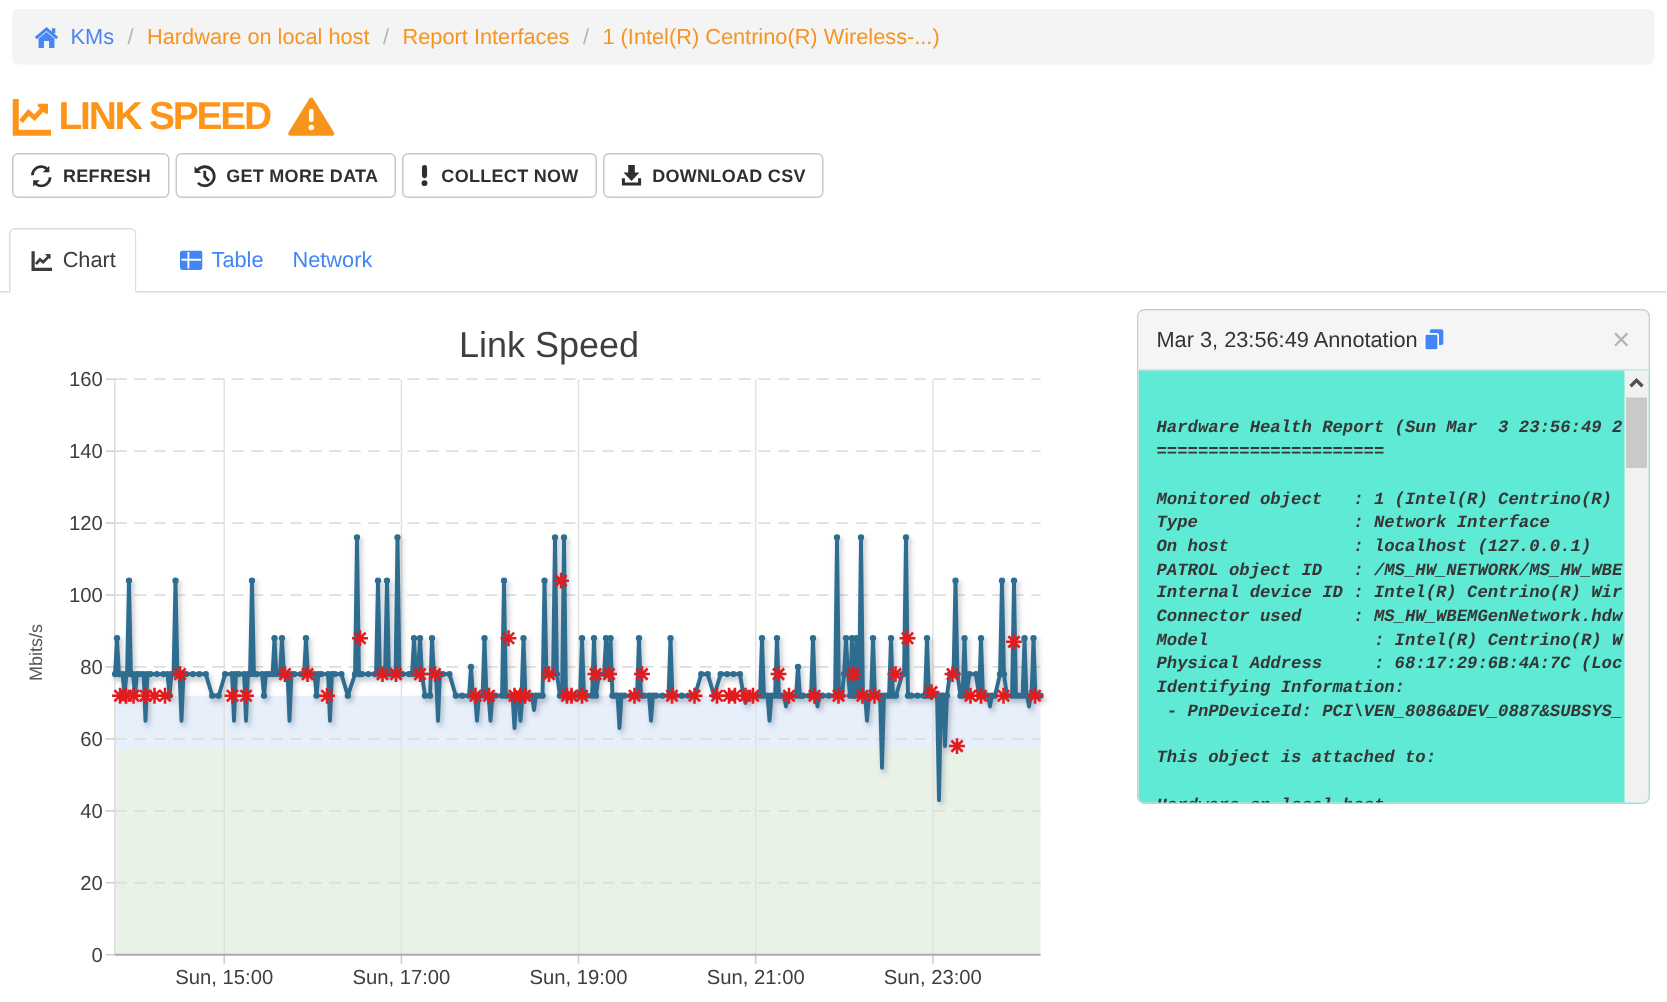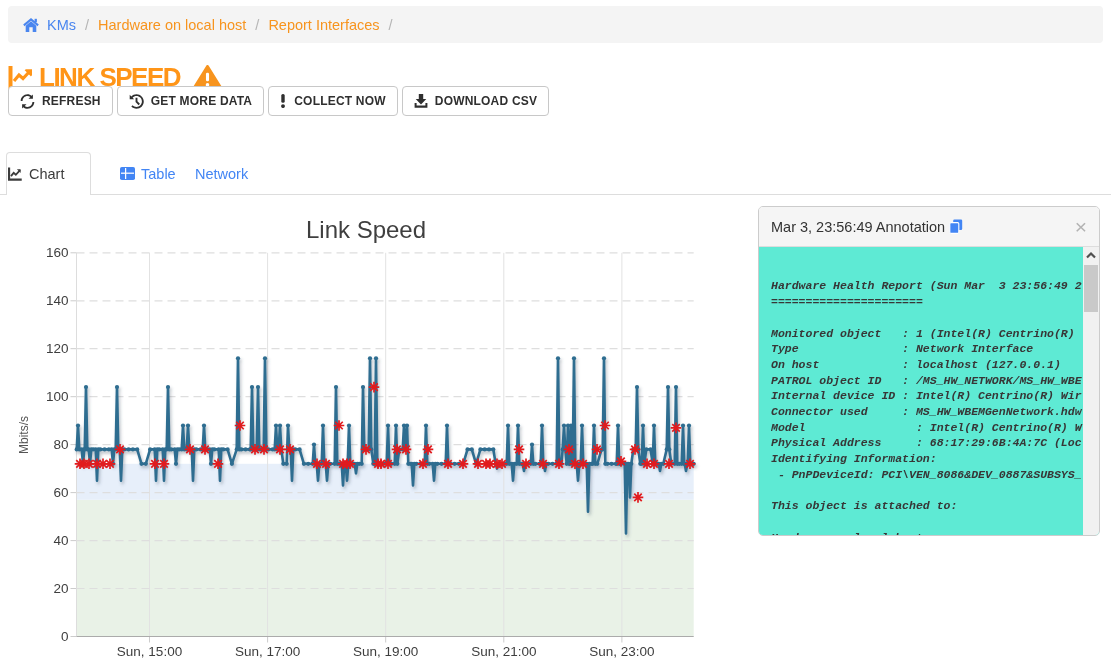--- a/index.html
+++ b/index.html
@@ -2,25 +2,25 @@
 <html><head><meta charset="utf-8"><style>
 * { margin:0; padding:0; box-sizing:border-box; }
 body { width:1111px; height:668px; font-family:"Liberation Sans",sans-serif; background:#fff; overflow:hidden; position:relative; }
 .crumbbar { position:absolute; left:8px; top:6px; width:1095px; height:37px; background:#f4f4f4; border-radius:4px; display:flex; align-items:center; padding-left:15px; font-size:14.5px; }
 .crumbbar a { text-decoration:none; }
 .c-blue { color:#4a86ef; }
 .c-org { color:#f7941e; }
 .c-sep { color:#b5b5b5; padding:0 9px; }
 .title { position:absolute; left:8px; top:62px; display:flex; align-items:center; color:#ff9518; }
 .title h1 { font-size:26px; letter-spacing:-1.5px; margin-left:4px; font-weight:bold; }
-.btnrow { position:absolute; left:8px; top:86px; display:flex; }
+.btnrow { position:absolute; left:8px; top:102px; display:flex; }
 .btn { height:30px; border:1px solid #c8c8c8; border-radius:4px; background:#fff; margin-right:4px; display:flex; align-items:center; padding:0 11px; font-size:12px; font-weight:bold; color:#2f2f2f; letter-spacing:0.2px; }
 .btn svg, .btn .bang { margin-right:7px; }
 .tabs { position:absolute; left:0; top:152px; width:1111px; height:43px; border-bottom:1px solid #ddd; }
-.tab-active { position:absolute; left:6px; top:0; width:85px; height:43px; background:#fff; border:1px solid #ddd; border-bottom:none; border-radius:4px 4px 0 0; display:flex; align-items:center; justify-content:flex-start; font-size:14.5px; color:#3c3c3c; z-index:2; }
+.tab-active { position:absolute; left:6px; top:0; width:85px; height:43px; background:#fff; border:1px solid #ddd; border-bottom:none; border-radius:4px 4px 0 0; display:flex; align-items:center; justify-content:center; font-size:14.5px; color:#3c3c3c; z-index:2; }
 .tab-active:after { content:""; position:absolute; left:0; right:0; bottom:-1px; height:2px; background:#fff; }
 .tab-link { position:absolute; top:0; height:43px; display:flex; align-items:center; font-size:14.5px; color:#4285f4; }
 .panel { position:absolute; left:758px; top:206px; width:342px; height:330px; border:1px solid #ccc; border-radius:5px; background:#fff; overflow:hidden; }
 .panel-h { height:40px; background:#f5f5f5; border-bottom:1px solid #ddd; display:flex; align-items:center; padding:0 12px; font-size:14.5px; color:#333; }
 .panel-x { margin-left:auto; color:#b3b3b3; font-size:21px; line-height:1; }
 .panel-body { position:relative; height:400px; background:#5eead4;font-style:italic; }
 .mono { position:absolute; left:0; top:0; right:16px; bottom:16px; overflow:hidden; font-family:"Liberation Mono",monospace; font-size:11.5px; font-weight:bold; line-height:15.7px; color:#373737; white-space:pre; padding-left:12px; }
 .sb-v { position:absolute; top:0; right:0; width:16px; height:400px; background:#f1f1f1; }
 .sb-h { position:absolute; left:0; bottom:0; height:16px; width:324px; background:#f1f1f1; border-right:1px solid #fff; }
 .sb-v .thumb { position:absolute; left:1px; width:14px; top:18px; height:47px; background:#c9c9c9; }
@@ -36,20 +36,21 @@
         <path d="M8 0 L0.2 6.6 L1.5 8.2 L8 2.7 L14.5 8.2 L15.8 6.6 Z"></path>
         <path d="M2.7 7.7 L8 3.3 L13.3 7.7 V14 H9.7 V9.3 H6.3 V14 H2.7 Z"></path>
       </g>
     </svg>
 <a class="c-blue">KMs</a>
     <span class="c-sep">/</span>
 <a class="c-org">Hardware on local host</a>
     <span class="c-sep">/</span>
 <a class="c-org">Report Interfaces</a>
     <span class="c-sep">/</span>
+<a class="c-org">1 (Intel(R) Centrino(R) Wireless-...)</a>
 </div>
 
 <div class="title">
 <svg width="27" height="26" viewBox="0 0 27 26">
       <g fill="none" stroke="#ff9518">
         <path d="M2.5 1 V23.5 H26" stroke-width="4"></path>
         <path d="M6 16 L11 10 L15 13.5 L22 6" stroke-width="3.2"></path>
         <path d="M16.5 5 h6.5 v6.5" stroke-width="0" fill="#ff9518" transform="rotate(0)"></path>
         <path d="M17 4.2 L24 4.2 L24 11.2 Z" fill="#ff9518" stroke="none"></path>
       </g>

